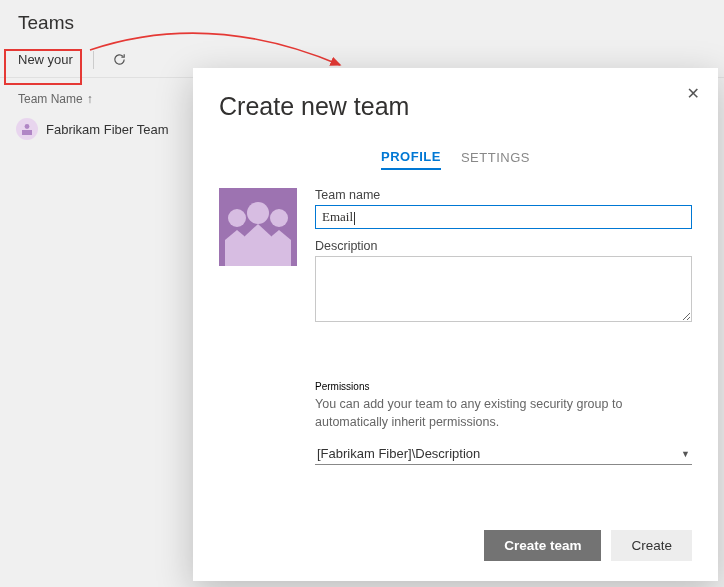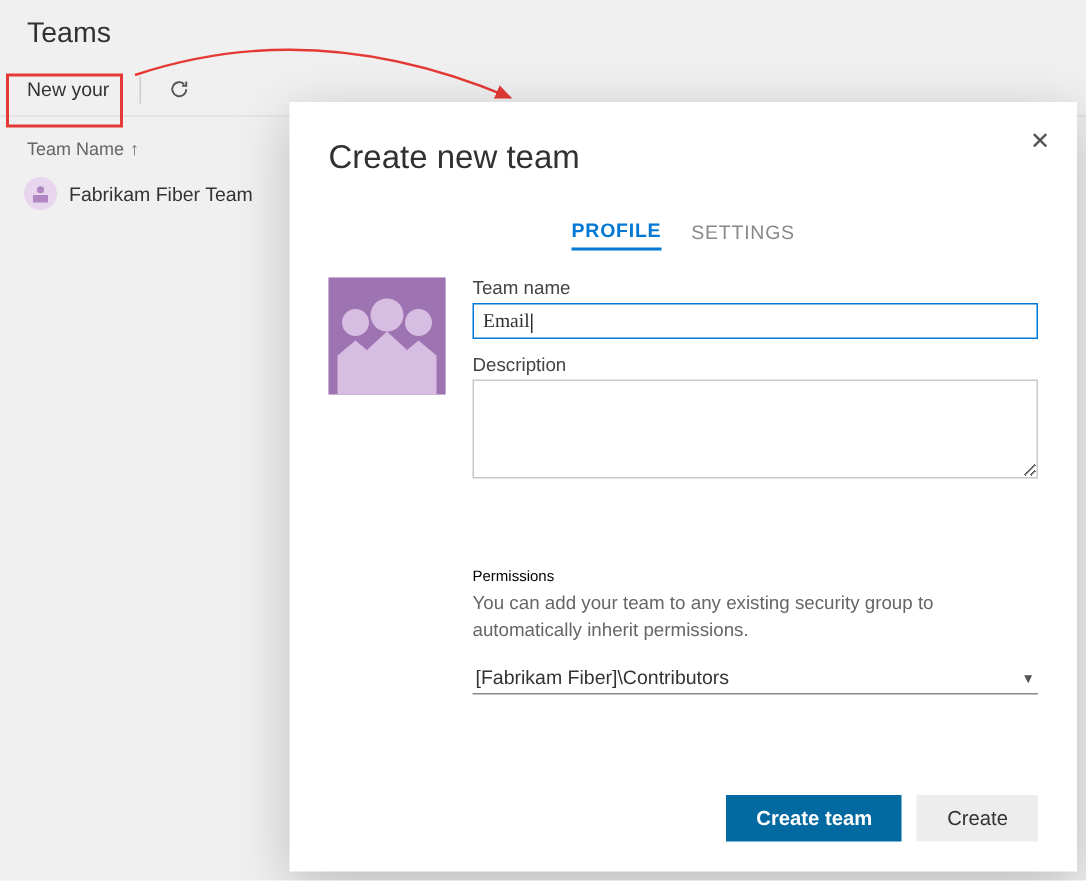--- a/index.html
+++ b/index.html
@@ -109,21 +109,21 @@
       top: 12px;
       right: 14px;
       background: transparent;
       border: none;
       font-size: 16px;
       cursor: pointer;
       color: #555;
       padding: 4px;
     }
     .dialog-title {
-      font-size: 22px;
+      font-size: 25px;
       font-weight: 400;
       color: #323130;
       margin-bottom: 24px;
     }
     .tabs {
       display: flex;
       gap: 20px;
       margin-bottom: 18px;
       justify-content: center;
     }
@@ -217,21 +217,21 @@
       padding-top: 18px;
     }
     .btn {
       border: none;
       font-family: inherit;
       font-size: 13.5px;
       padding: 8px 20px;
       cursor: pointer;
     }
     .btn-primary {
-      background: #0369a1;
+      background: #737373;
       color: #fff;
       font-weight: 600;
     }
     .btn-default {
       background: #ededed;
       color: #333;
     }
     .caret-input {
       display:inline-block;
       width:1px;
@@ -311,21 +311,21 @@
       <div class="text-input">
         <span>Email</span><span class="caret-input"></span>
       </div>
 
       <label class="field-label">Description</label>
       <textarea class="textarea" style=""></textarea>
 
       <div class="perm-label">Permissions</div>
       <div class="perm-desc">You can add your team to any existing security group to automatically inherit permissions.</div>
       <div class="select-wrap">
-        <span class="select-value">[Fabrikam Fiber]\Contributors</span>
+        <span class="select-value">[Fabrikam Fiber]\Description</span>
         <span class="caret">▼</span>
       </div>
     </div>
   </div>
 
   <div class="dialog-footer">
     <button class="btn btn-primary">Create team</button>
     <button class="btn btn-default">Create</button>
   </div>
 </div>

